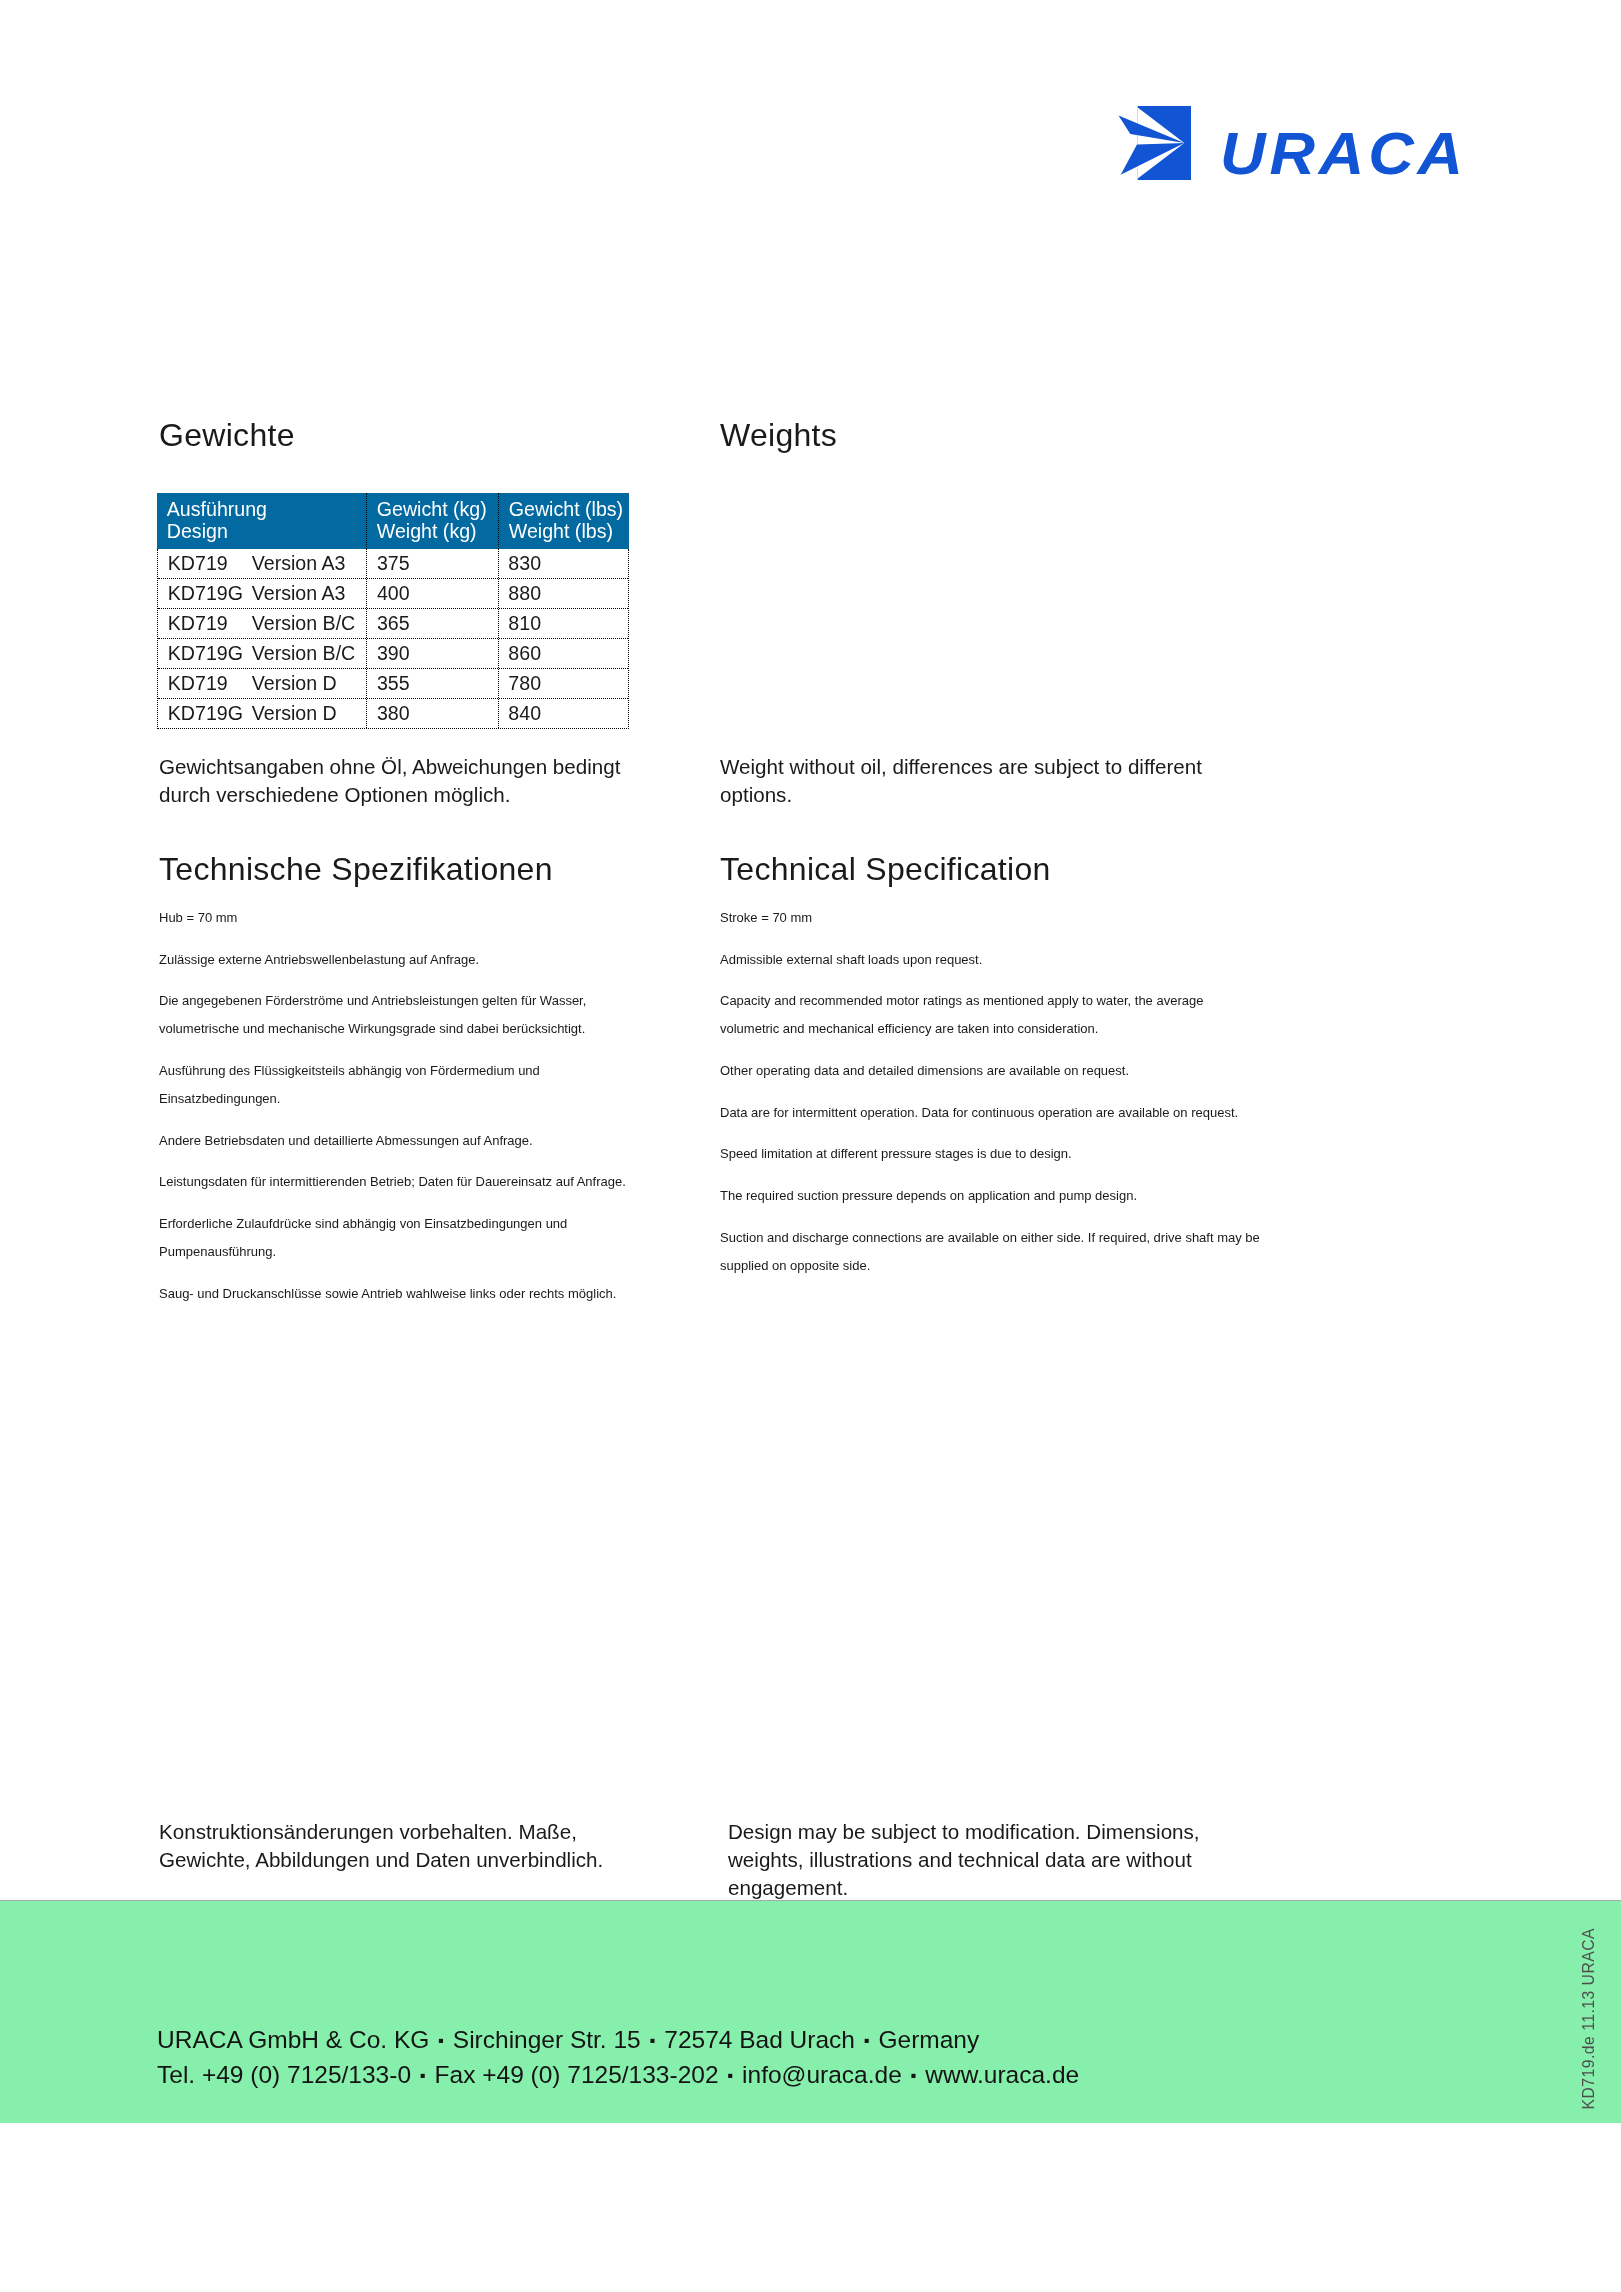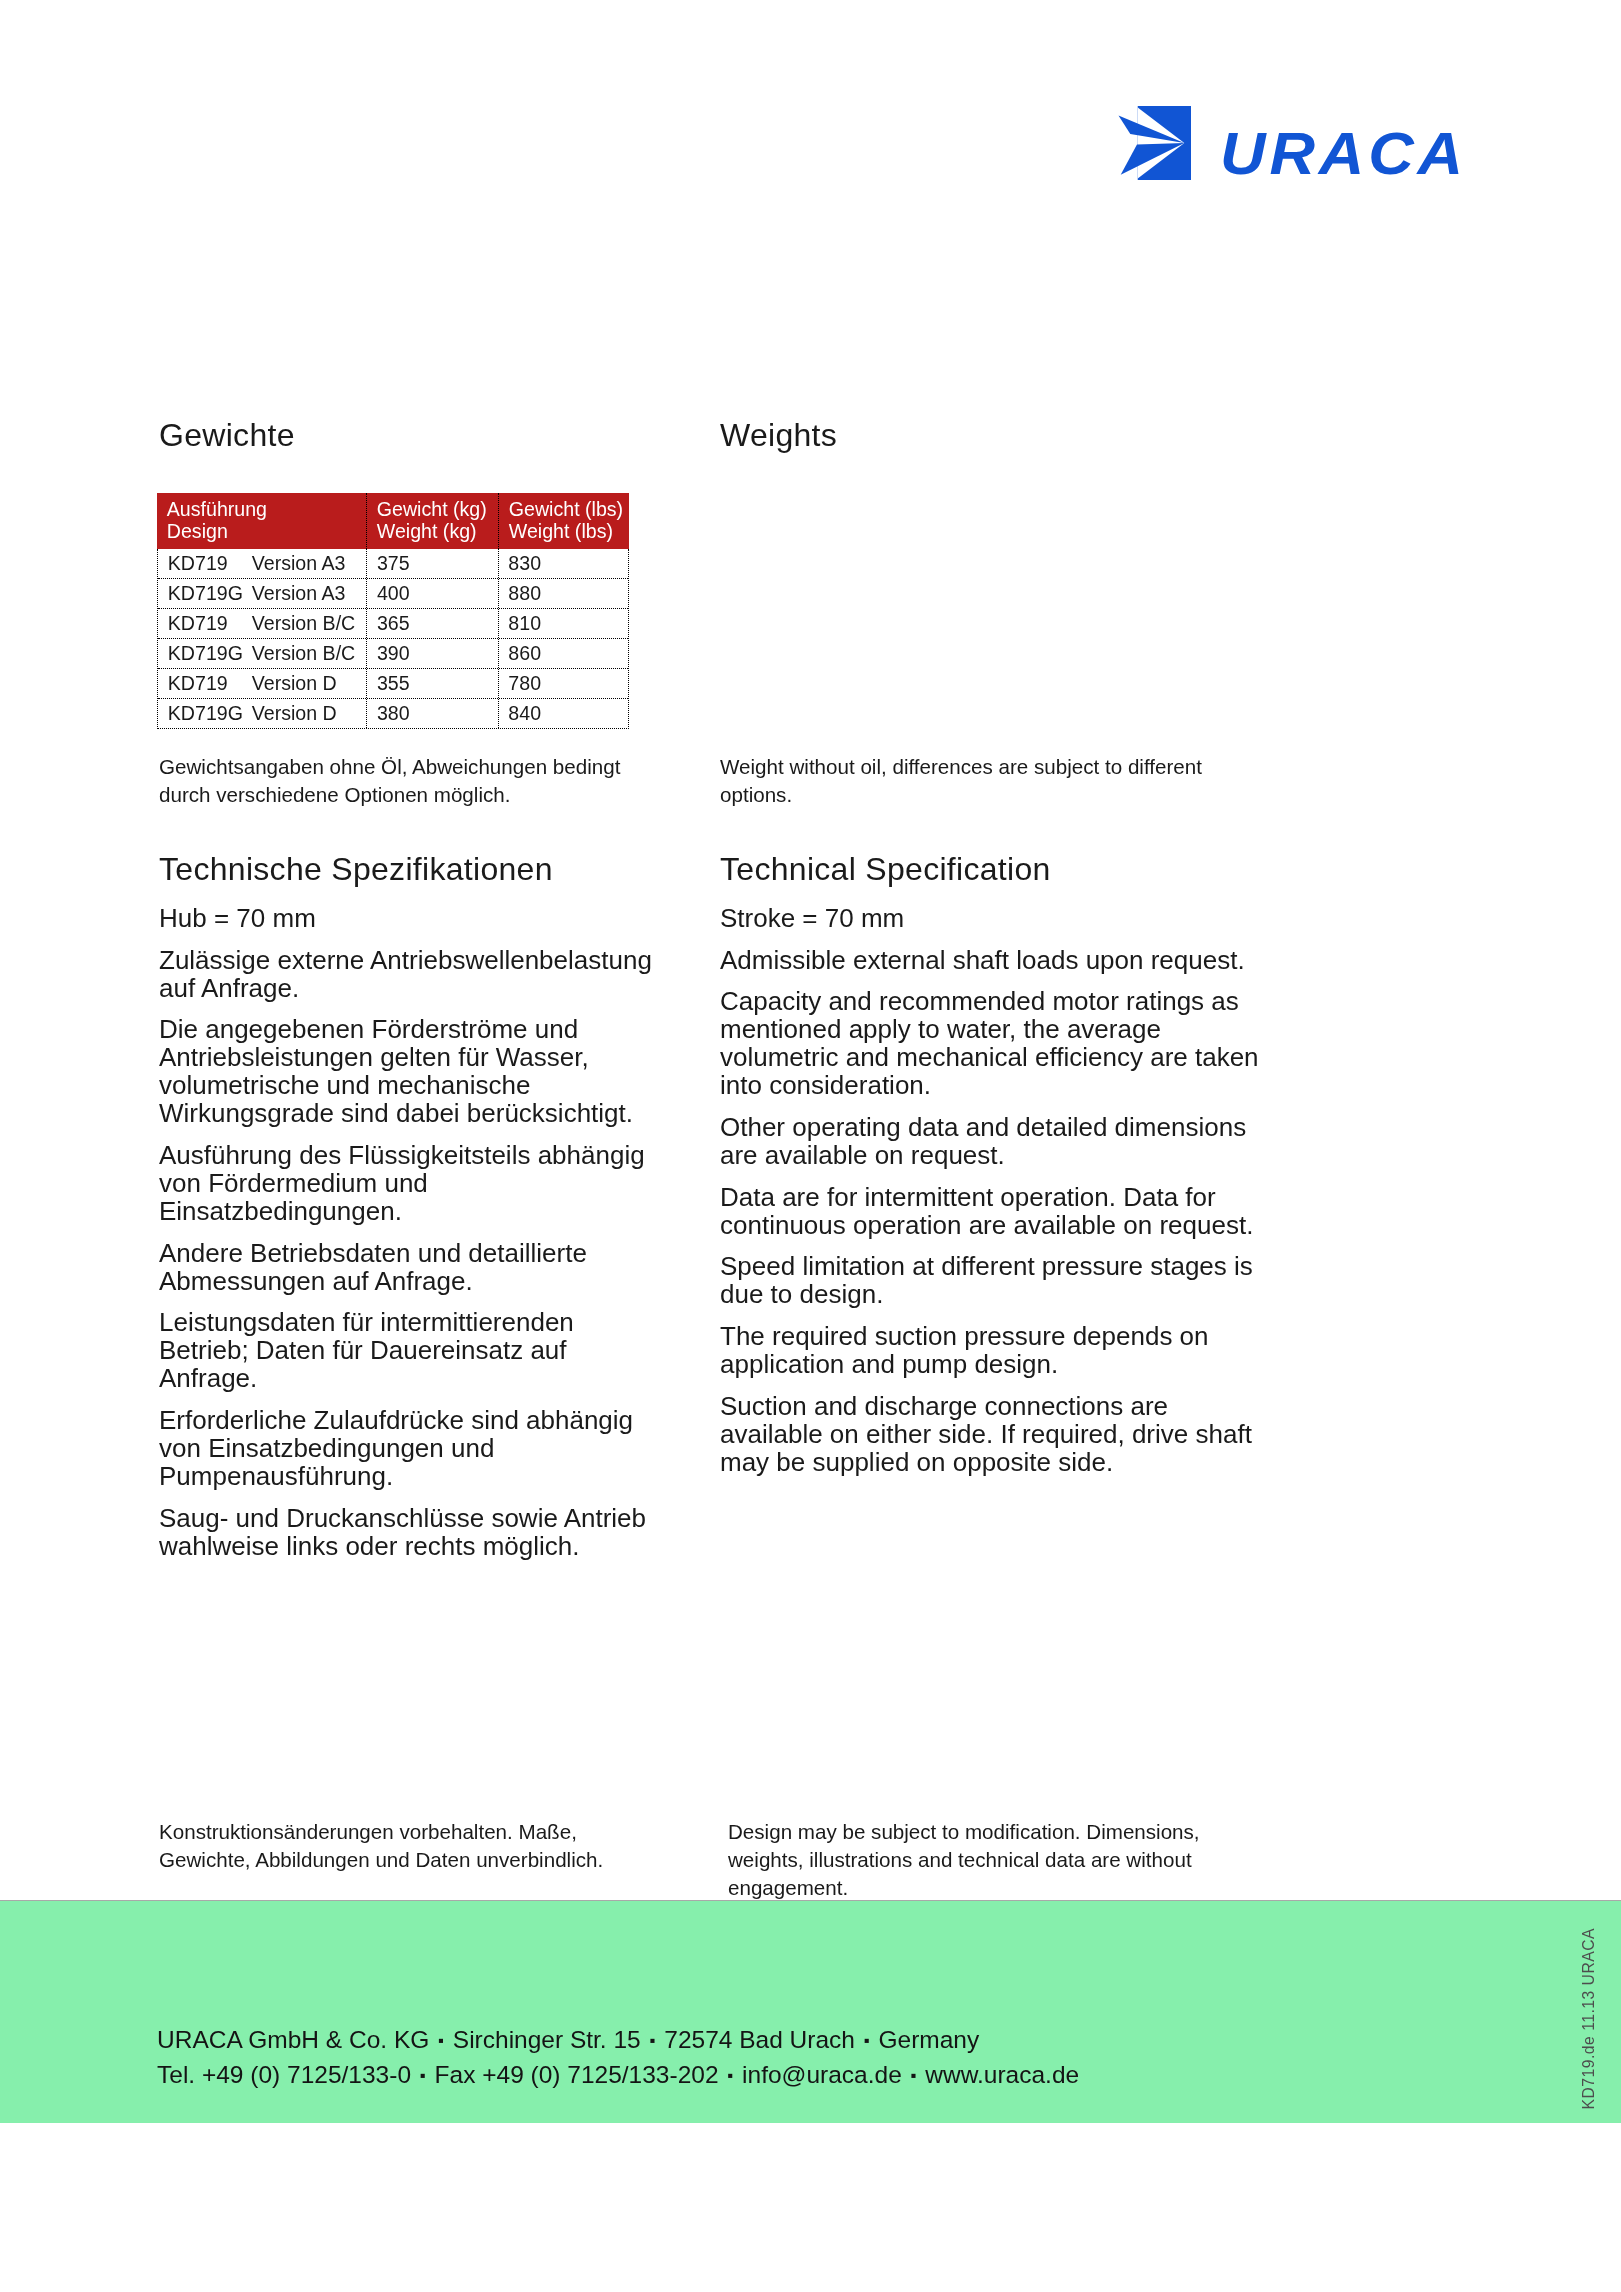--- a/index.html
+++ b/index.html
@@ -19,36 +19,36 @@
   .section-heading{
     position:absolute;font-size:32px;font-weight:400;line-height:37px;
     letter-spacing:0.3px;color:#1a1a1a;white-space:nowrap;
   }
   #h-gewichte{left:159px;top:417px;}
   #h-weights{left:720px;top:417px;}
   #h-tech-de{left:159px;top:851px;}
   #h-tech-en{left:720px;top:851px;}
   
   .wtable{position:absolute;left:157px;top:493px;width:472px;font-size:19.6px;}
-  .wt-head{display:flex;background:#b91c1c;color:#ffffff;}
+  .wt-head{display:flex;background:#0369a1;color:#ffffff;}
   .wt-head .cell{padding:4.9px 0 5.9px 9.8px;line-height:22.5px;}
   .c1{width:209px;box-sizing:border-box;}
   .c2{width:132px;box-sizing:border-box;border-left:1px dotted #000;}
   .c3{width:131px;box-sizing:border-box;border-left:1px dotted #000;}
   .wt-body{border:1px dotted #000;border-top:none;}
   .wt-row{display:flex;height:29px;line-height:29px;}
   .wt-row + .wt-row{border-top:1px dotted #000;}
   .wt-row .cell{padding-left:9.8px;white-space:nowrap;overflow:hidden;}
   .wt-row .c1{display:flex;}
   .model{width:84px;flex:0 0 84px;}
   
   .note{position:absolute;top:753px;font-size:20.6px;line-height:28px;}
   #note-de{left:159px;width:495px;}
   #note-en{left:720px;width:545px;}
-  .paras{position:absolute;top:904px;font-size:26px;line-height:28px;}
+  .paras{position:absolute;top:904px;font-size:13px;line-height:28px;}
   #paras-de{left:159px;width:495px;}
   #paras-en{left:720px;width:545px;}
   .p{margin:0 0 13.7px 0;}
   .disclaimer{position:absolute;top:1818px;font-size:20.6px;line-height:28px;}
   #disc-de{left:159px;width:510px;}
   #disc-en{left:720px;width:545px;margin-left:8px;}
   
   .footer{
     position:absolute;left:0;top:1900px;width:1621px;height:222px;
     background:#86efac;border-top:1px solid #a9a9a9;

